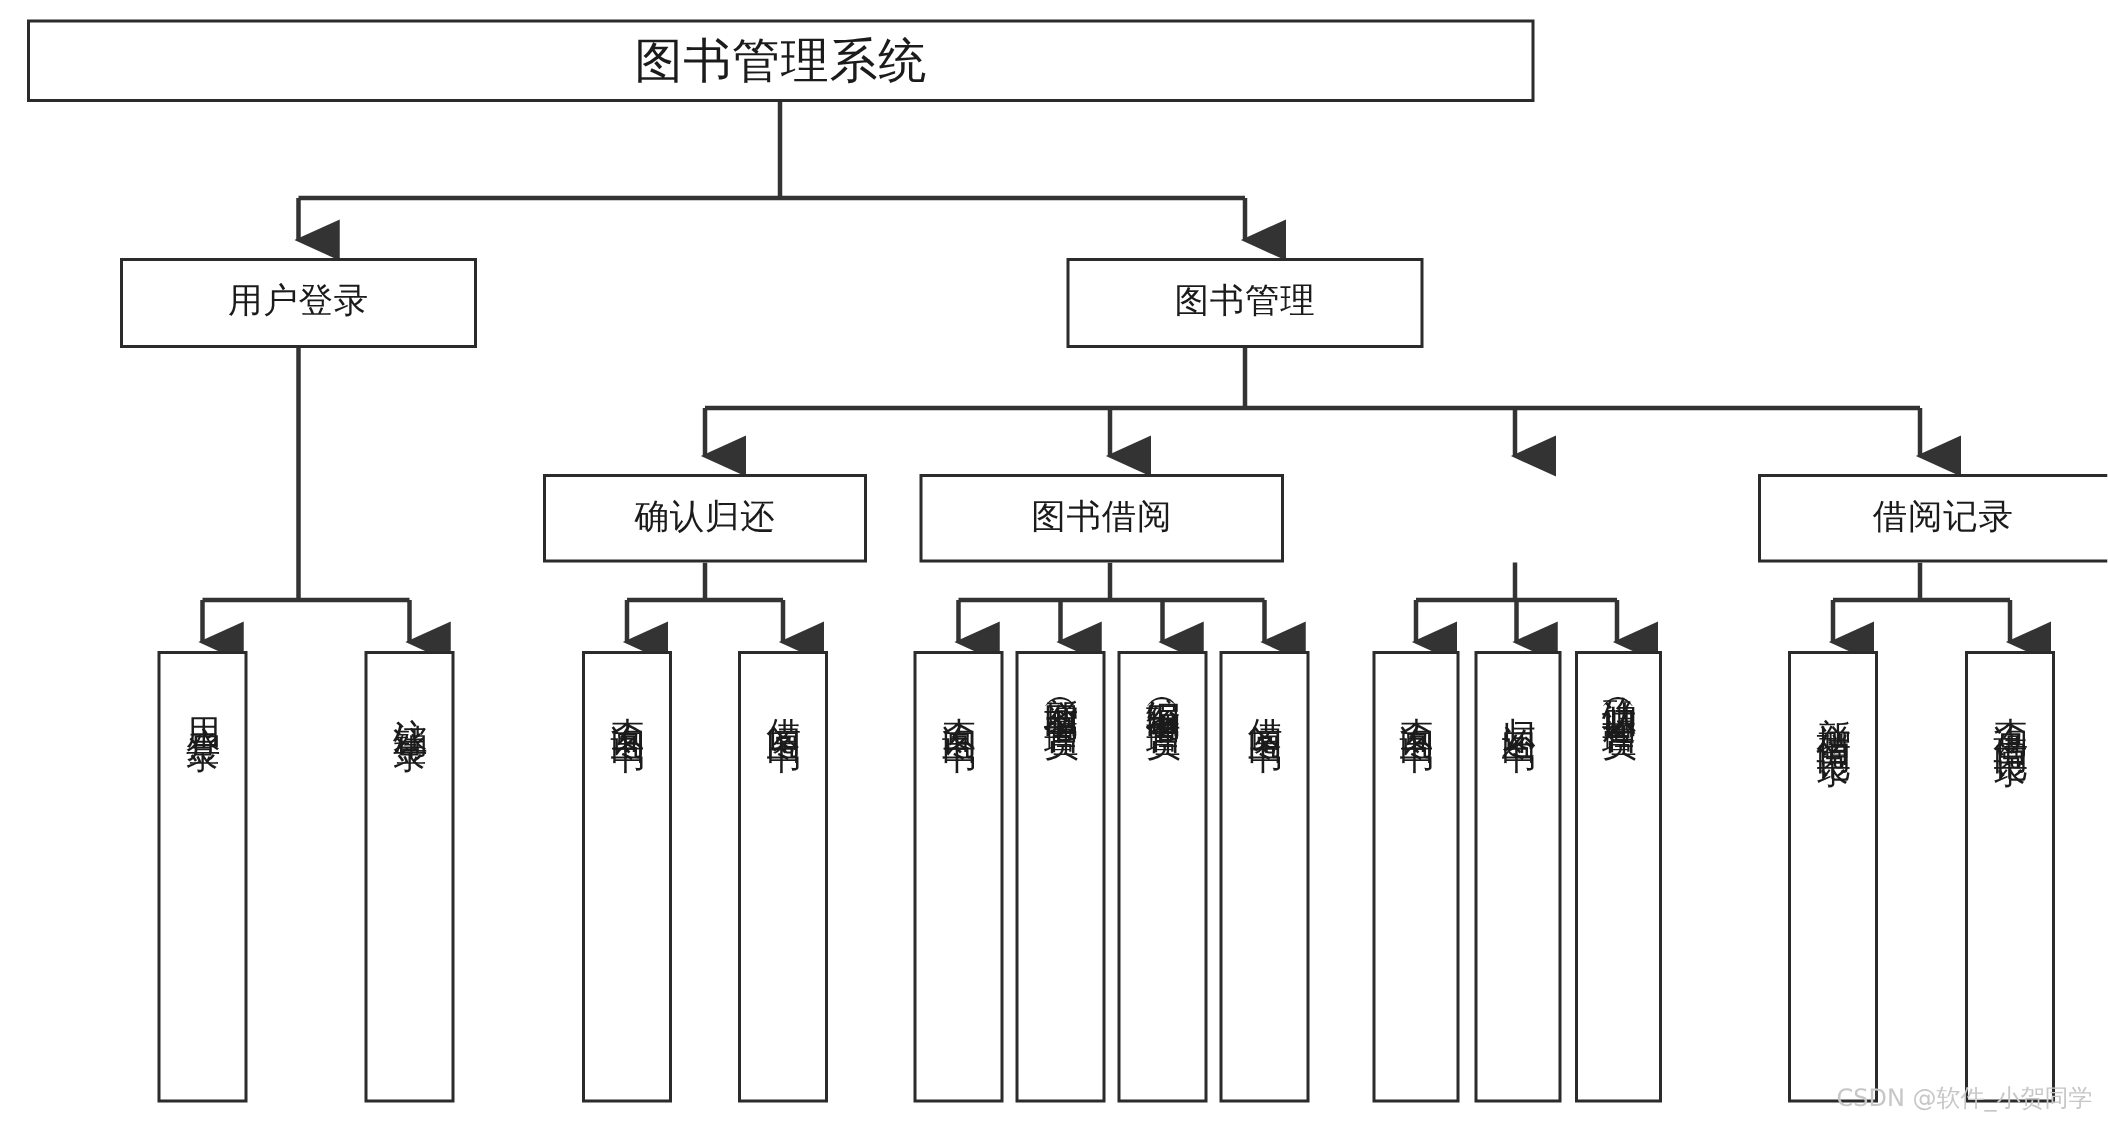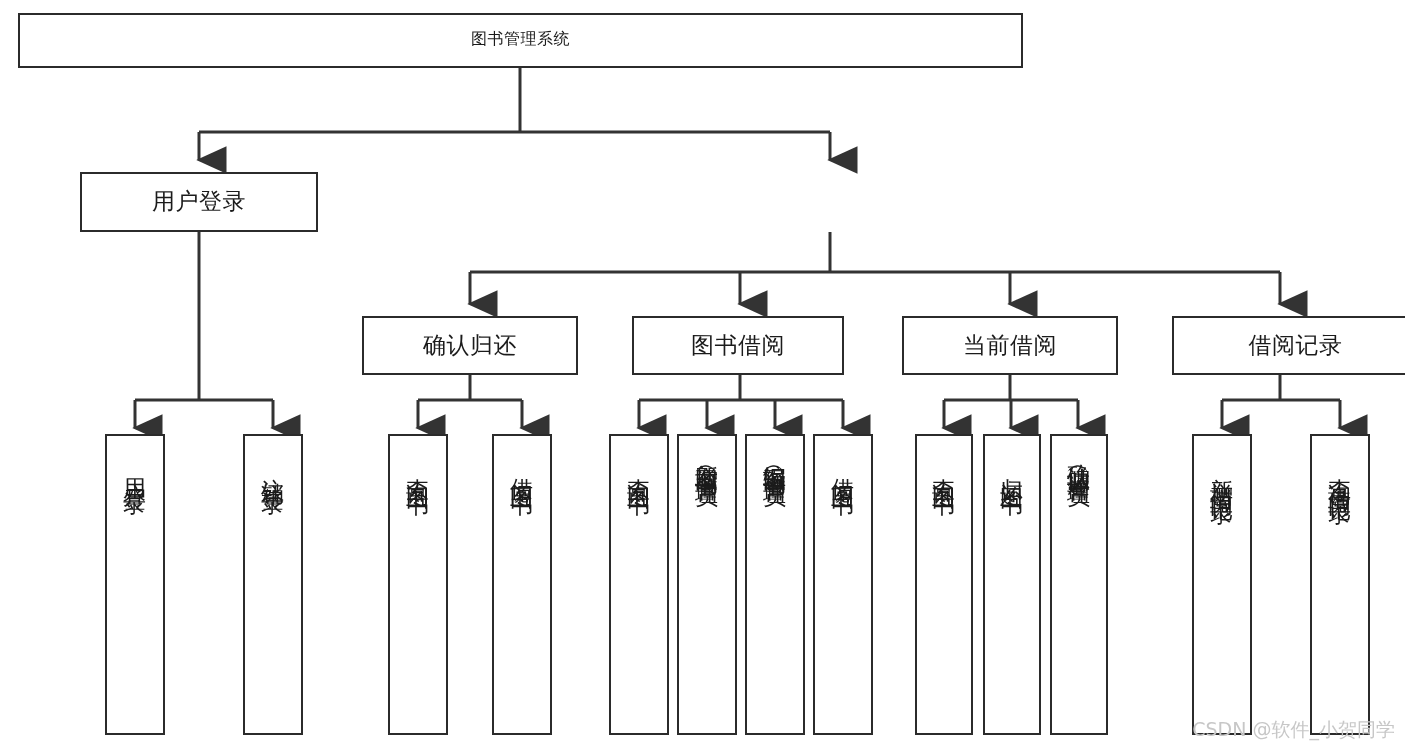--- a/index.html
+++ b/index.html
@@ -42,22 +42,21 @@
     line-height: 1.18;
     letter-spacing: 0.5px;
     white-space: nowrap;
   }
   
   .node.horizontal .node-label {
     writing-mode: horizontal-tb;
     font-size: 23px;
   }
   .node.root .node-label {
-    font-size: 16px;
-    font-family: Liberation Mono, monospace;
+    font-size: 32px;
   }
   
   .node.vertical {
     align-items: flex-start;
     justify-content: center;
     padding-top: 24px;
   }
   .node.vertical .node-label {
     writing-mode: vertical-rl;
     text-orientation: upright;
@@ -71,21 +70,21 @@
     padding-top: 10px;
   }
   .node.vertical.tall-text .node-label {
     max-height: 288px;
     letter-spacing: 3px;
   }
   #watermark {
     position: absolute;
     right: 10px;
     bottom: 4px;
-    font-size: 19px;
+    font-size: 16px;
     color: #c7c7c7;
     z-index: 9;
     white-space: nowrap;
     pointer-events: none;
   }
 </style>
 </head>
 <body>
 
 <div id="diagram-root">
@@ -140,29 +139,29 @@
     </g>
   </svg>
 
   <div class="node root horizontal" style="left:18px; top:13px; width:1005px; height:55px;">
     <span class="node-label">图书管理系统</span>
   </div>
 
   <div class="node horizontal" style="left:80px; top:172px; width:238px; height:60px;">
     <span class="node-label">用户登录</span>
   </div>
+  <div class="node horizontal" style="left:711px; top:172px; width:238px; height:60px;">
+    <span class="node-label">图书管理</span>
+  </div>
 
   <div class="node horizontal" style="left:362px; top:316px; width:216px; height:59px;">
     <span class="node-label">确认归还</span>
   </div>
-  <div class="node horizontal" style="left:632px; top:316px; width:212px; height:59px;">
+  <div class="node horizontal" style="left:613px; top:316px; width:243px; height:59px;">
     <span class="node-label">图书借阅</span>
-  </div>
-  <div class="node horizontal" style="left:902px; top:316px; width:216px; height:59px;">
-    <span class="node-label">当前借阅</span>
   </div>
   <div class="node horizontal" style="left:1172px; top:316px; width:247px; height:59px;">
     <span class="node-label">借阅记录</span>
   </div>
 
   <div class="node vertical" style="left:105px; top:434px; width:60px; height:301px;">
     <span class="node-label">用户登录</span>
   </div>
   <div class="node vertical" style="left:243px; top:434px; width:60px; height:301px;">
     <span class="node-label">注销登录</span>

